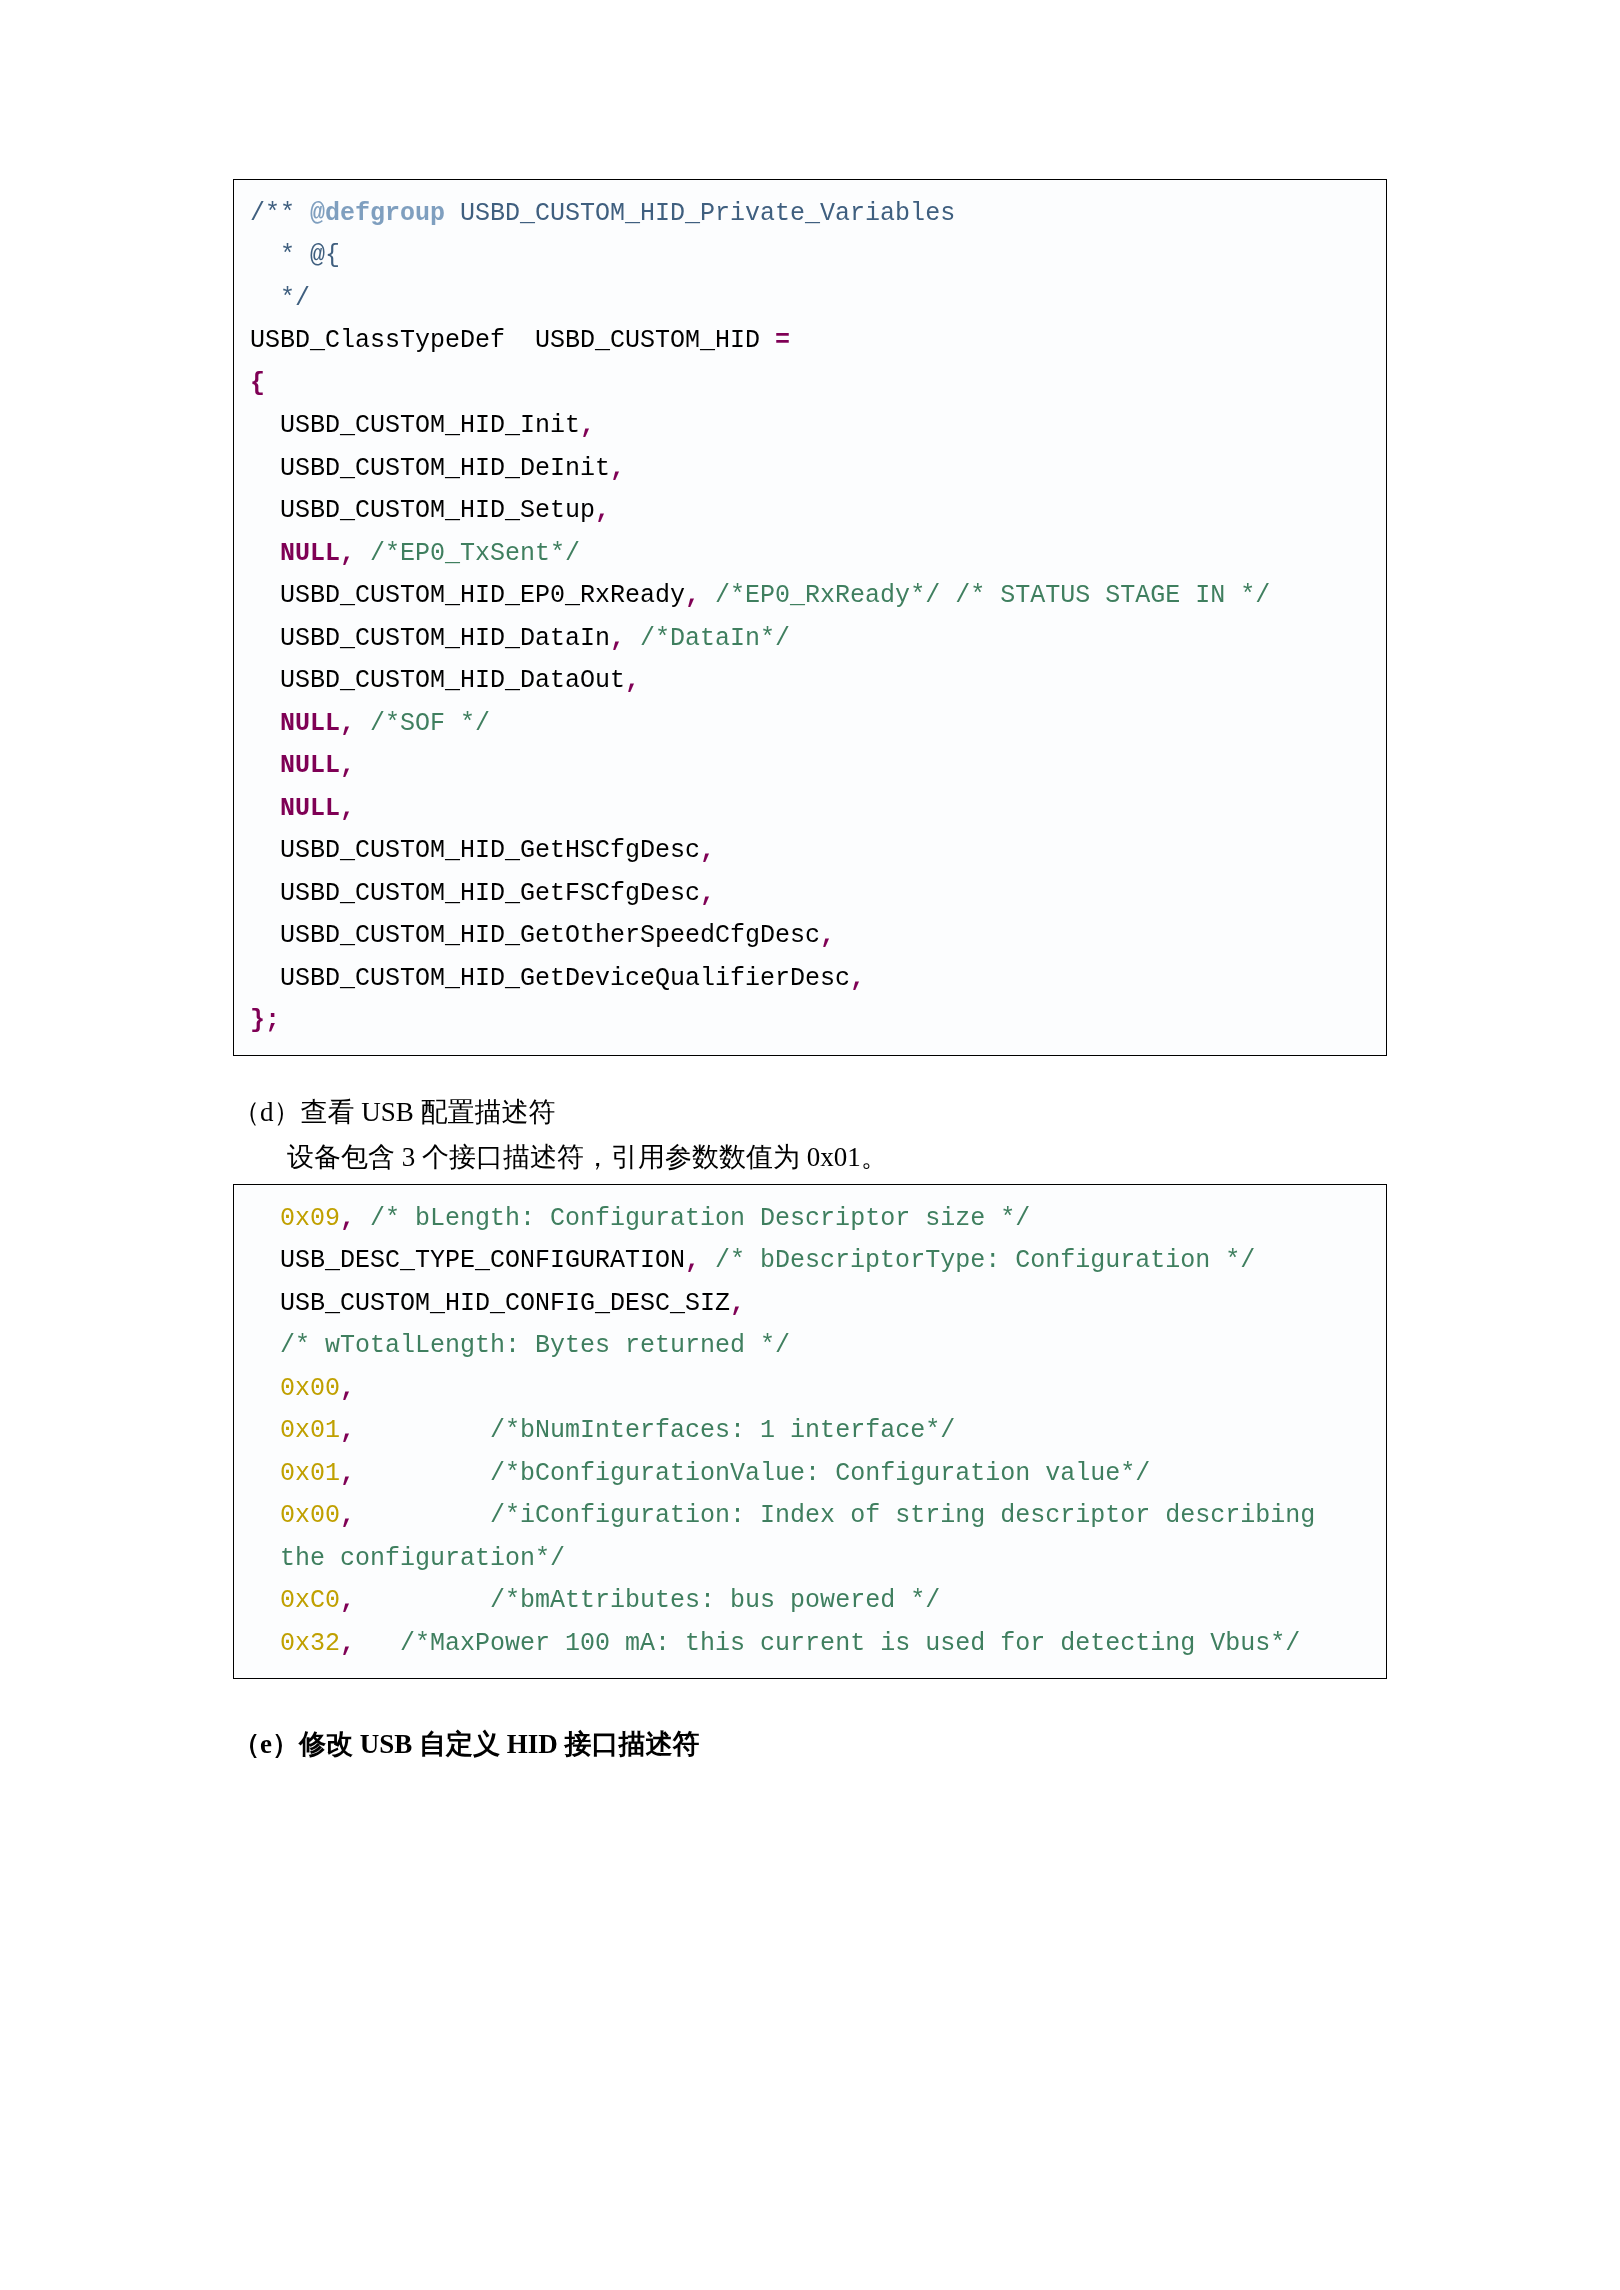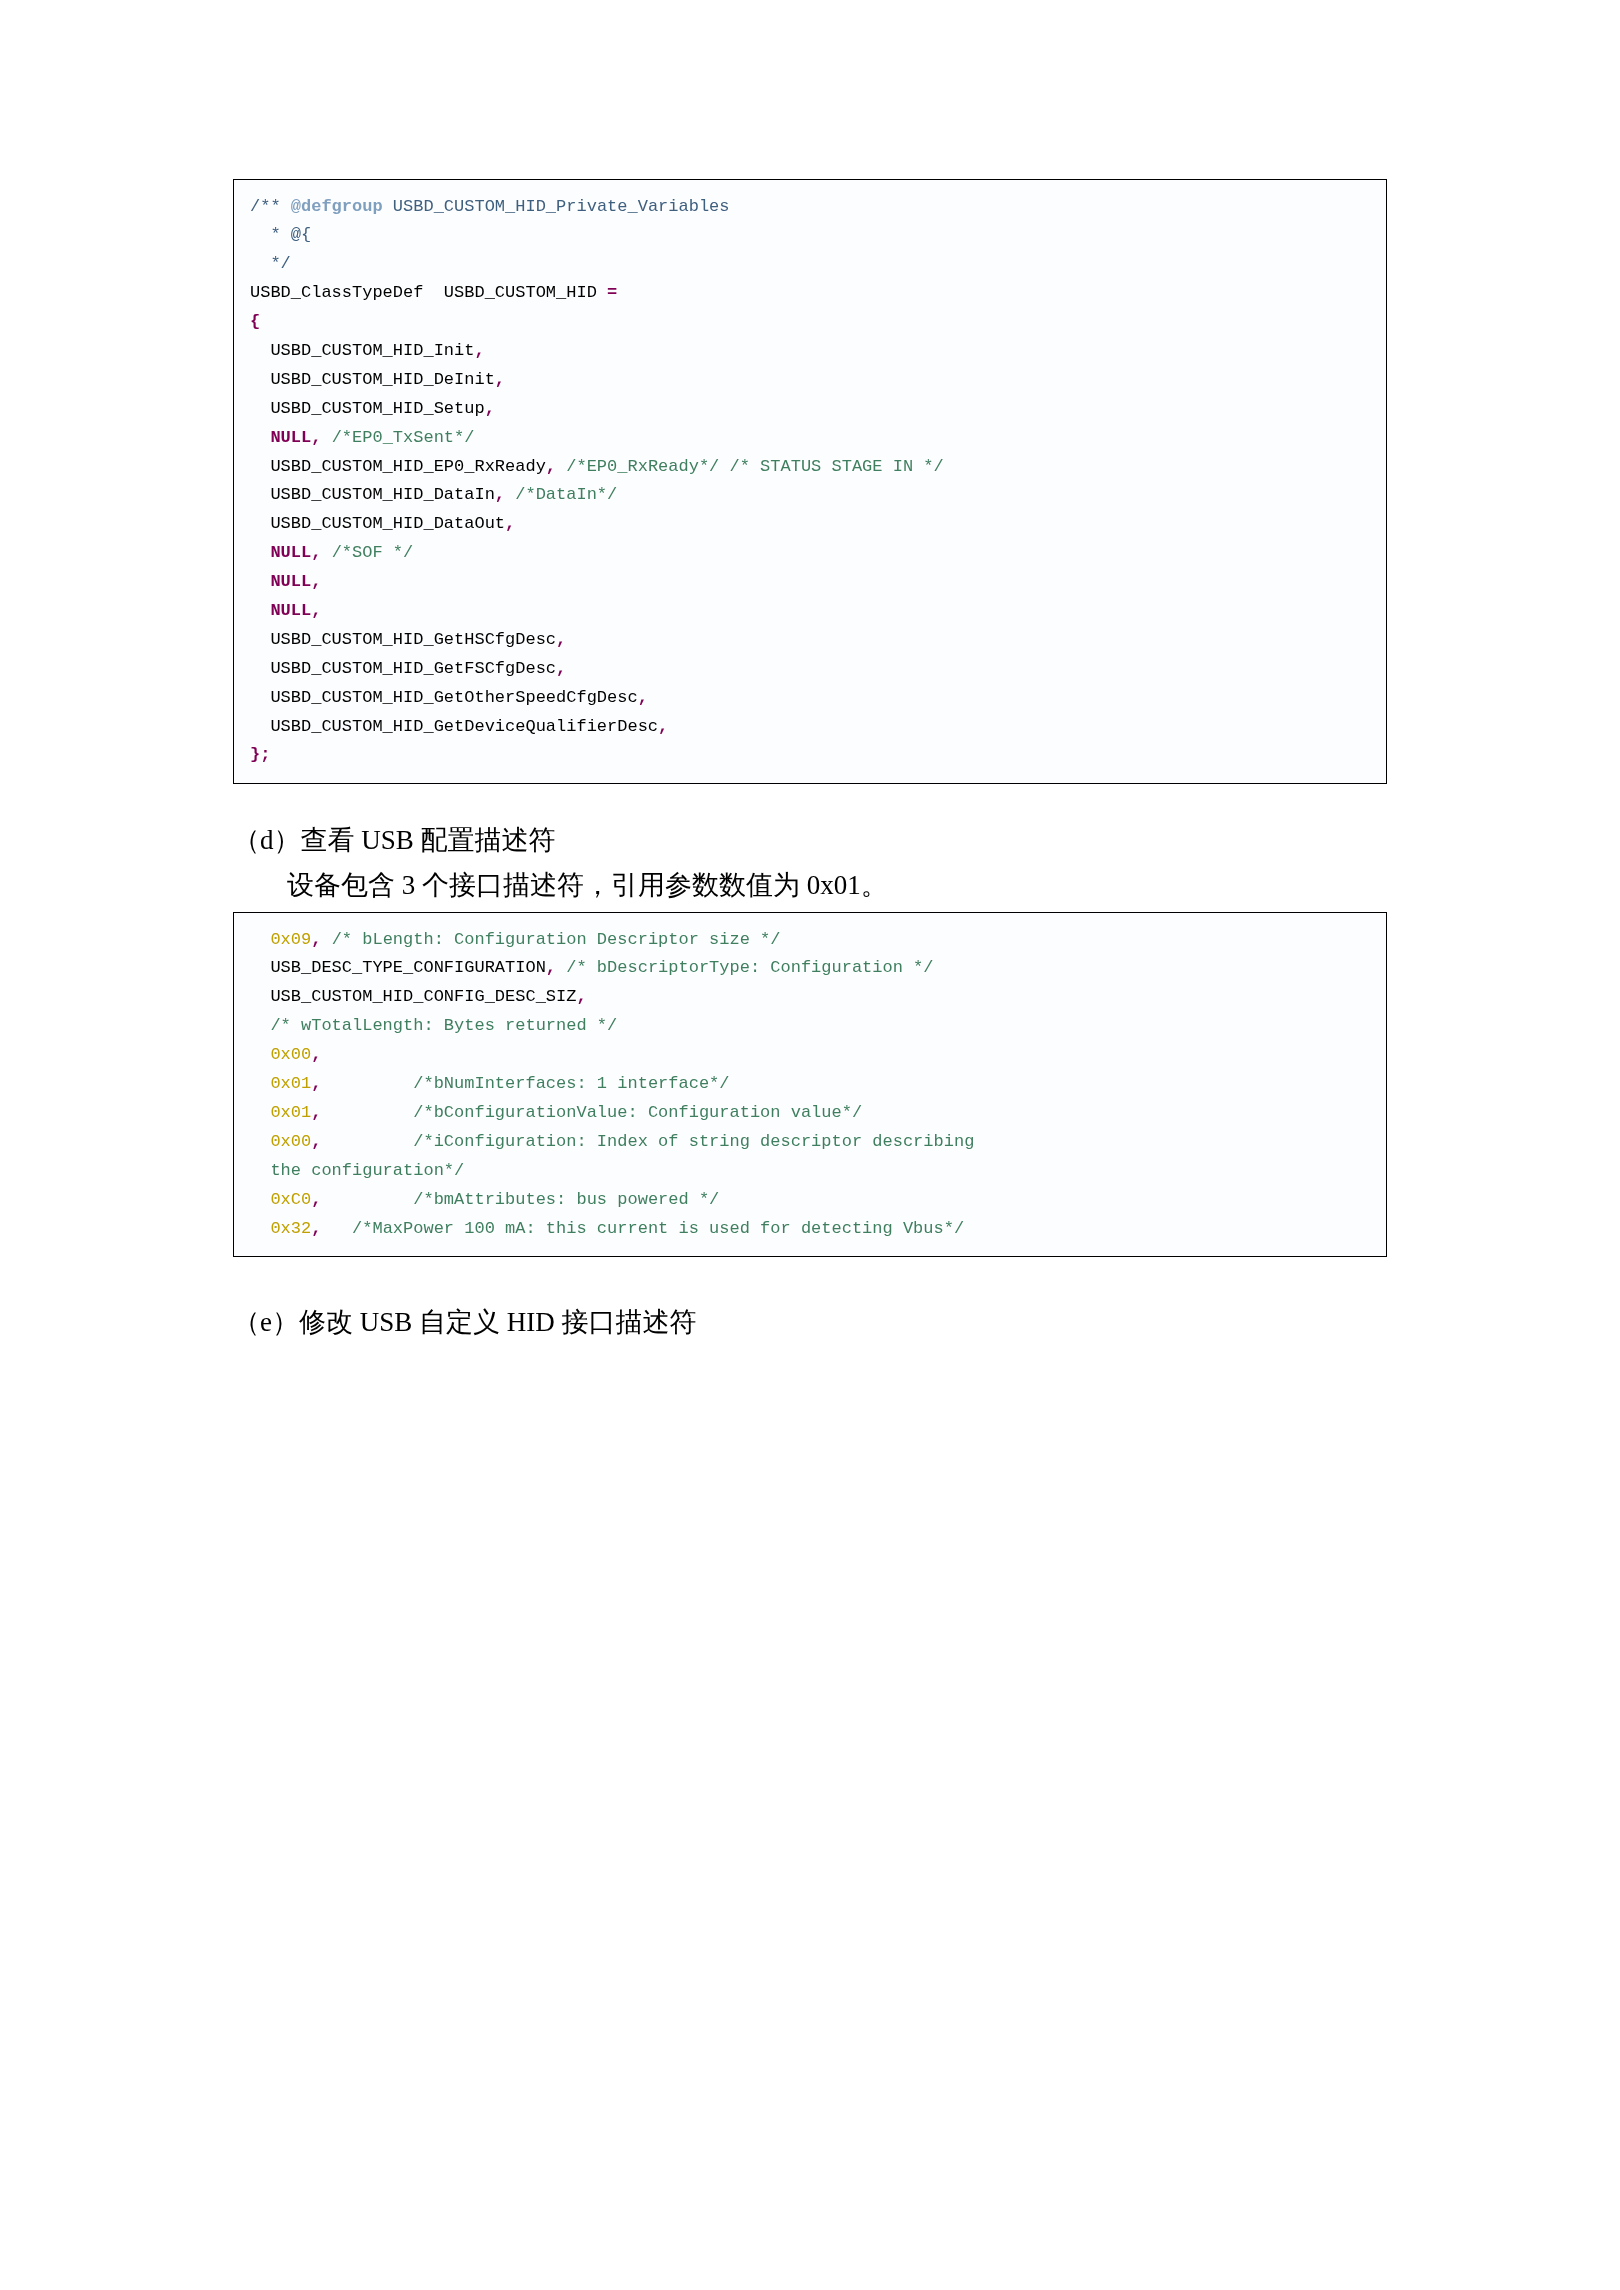--- a/index.html
+++ b/index.html
@@ -16,21 +16,21 @@
     background: #ffffff;
     color: #000;
     font-size: 27px;
     line-height: 1.55;
   }
   .code-box {
     border: 1.8px solid #000;
     background: #fcfdfe;
     padding: 12.5px 16px 12.5px 16px;
     font-family: Consolas, "Courier New", monospace;
-    font-size: 17px;
+    font-size: 25px;
     line-height: 1.7;
     white-space: pre;
     overflow-x: auto;
     margin-bottom: 36px;
   }
   .code-box .c-doc { color: #3f5f7f; }
   .code-box .c-tag { color: #7f9fbf; font-weight: bold; }
   .code-box .c-comment { color: #3f7f5f; }
   .code-box .c-keyword { color: #7f0055; font-weight: bold; }
   .code-box .c-lit { color: #c0a000; }
@@ -41,20 +41,21 @@
   }
   .heading-d {
     margin: 0 0 3.6px 0;
   }
   .sub-line {
     margin: 0 0 1.8px 0;
     text-indent: 2em;
   }
   .heading-e {
     margin: 45px 0 45px 0;
+    font-weight: bold;
   }
   .para-last {
     margin: 0 0 0 0;
     text-indent: 2em;
   }
 </style>
 </head>
 <body>
 
 <div class="page">

